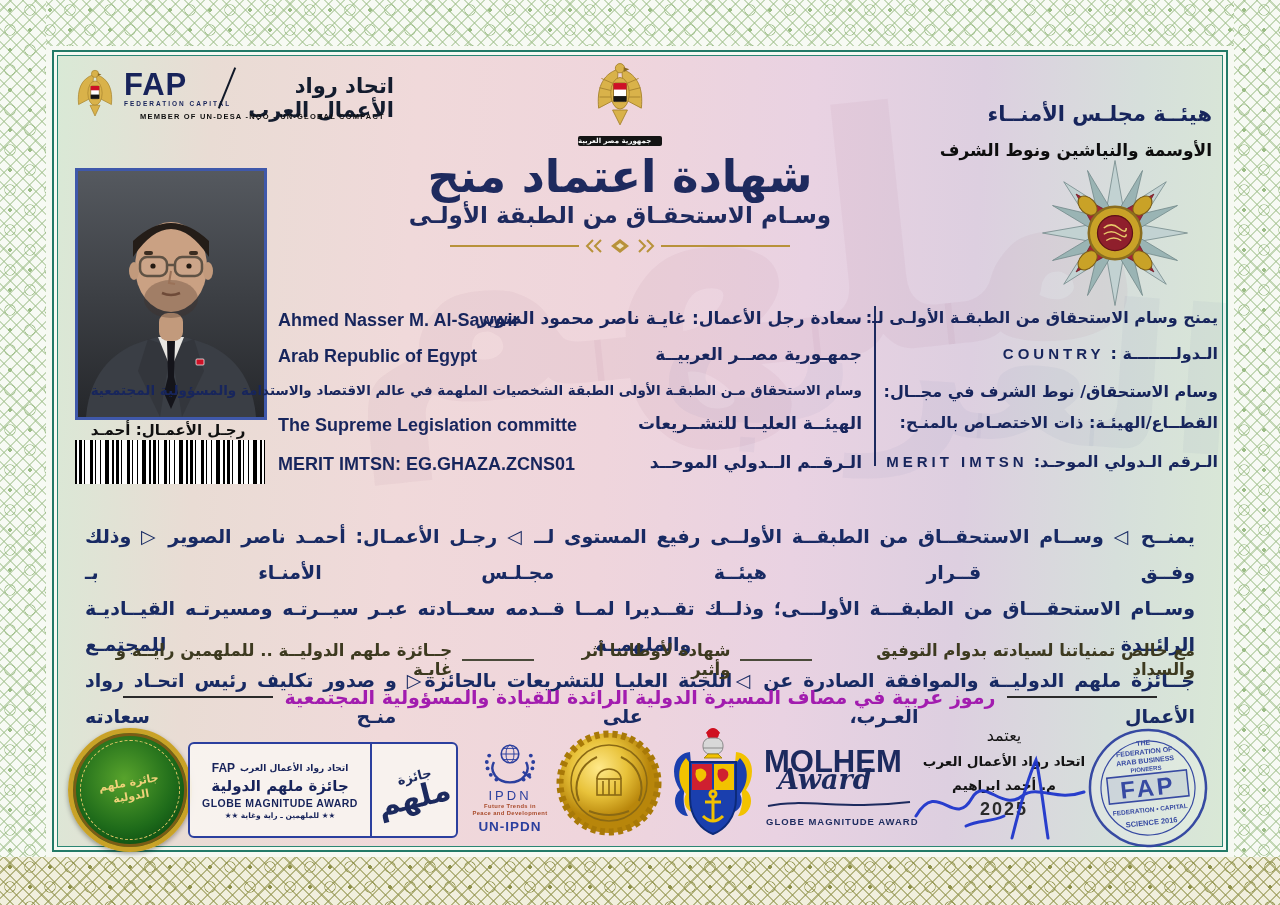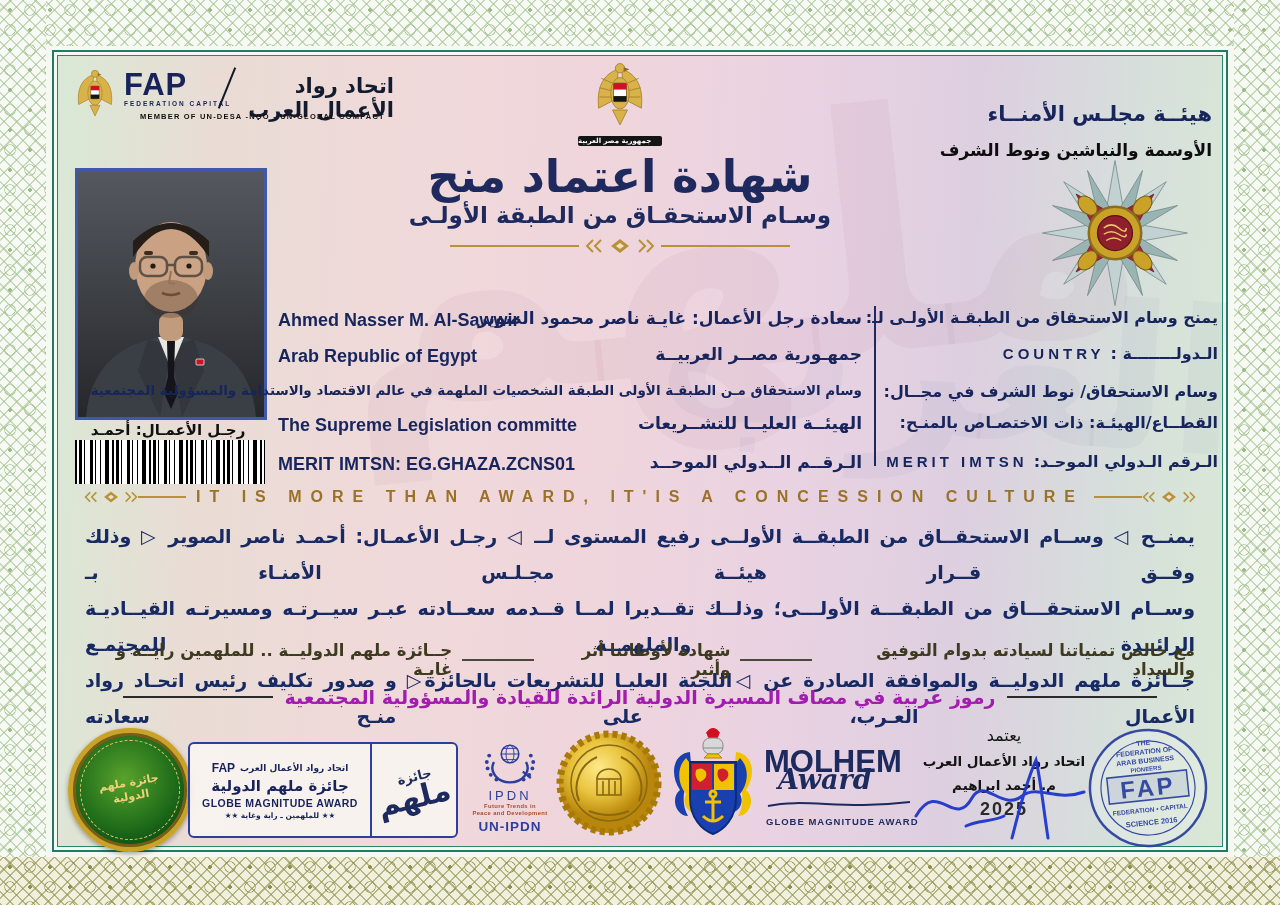--- a/index.html
+++ b/index.html
@@ -304,37 +304,20 @@
         <span class="f-lbl"><span>القطــاع/الهيئـة: ذات الاختصـاص بالمنـح:</span><span class="lat"></span></span>
       </div>
 
       <div class="frow" style="top:152px;">
         <span class="f-en">MERIT IMTSN: EG.GHAZA.ZCNS01</span>
         <span class="f-ar">الـرقــم الــدولي الموحــد</span>
         <span class="f-lbl"><span>الـرقم الـدولي الموحـد:</span><span class="lat">MERIT IMTSN</span></span>
       </div>
     </div>
 
-    <div class="abs gdiv">
-      <svg width="54" height="16" viewBox="0 0 70 16">
-        <path d="M8,2 L2,8 L8,14 M16,2 L10,8 L16,14" stroke="#b8923a" stroke-width="2" fill="none"></path>
-        <path d="M35,1 L44,8 L35,15 L26,8 Z" fill="#b8923a"></path>
-        <path d="M35,5 L39,8 L35,11 L31,8 Z" fill="#efe2c4"></path>
-        <path d="M54,2 L60,8 L54,14 M62,2 L68,8 L62,14" stroke="#b8923a" stroke-width="2" fill="none"></path>
-      </svg>
-      <div class="gline"></div>
-      <div class="gtext">IT IS MORE THAN AWARD, IT'IS A CONCESSION CULTURE</div>
-      <div class="gline"></div>
-      <svg width="54" height="16" viewBox="0 0 70 16" style="transform:scaleX(-1);">
-        <path d="M8,2 L2,8 L8,14 M16,2 L10,8 L16,14" stroke="#b8923a" stroke-width="2" fill="none"></path>
-        <path d="M35,1 L44,8 L35,15 L26,8 Z" fill="#b8923a"></path>
-        <path d="M35,5 L39,8 L35,11 L31,8 Z" fill="#efe2c4"></path>
-        <path d="M54,2 L60,8 L54,14 M62,2 L68,8 L62,14" stroke="#b8923a" stroke-width="2" fill="none"></path>
-      </svg>
-    </div>
 
     <div class="abs para">
       <div>يمنــح ◁ وســام الاستحقــاق من الطبقــة الأولــى رفيع المستوى لــ ◁ رجـل الأعمـال: أحمـد ناصر الصوير ▷ وذلك وفــق قــرار هيئــة مجـلـس الأمنـاء بـ</div>
       <div>وســام الاستحقـــاق من الطبقـــة الأولـــى؛ وذلــك تقــديرا لمــا قــدمه سعــادته عبـر سيــرتـه ومسيرتـه القيــاديـة الرائــدة والملهمــة للمجتمـع</div>
       <div>جــائزة ملهم الدوليــة والموافقة الصادرة عن ◁اللجنة العليـا للتشريعات بالجائزة▷ و صدور تكليف رئيس اتحـاد رواد الأعمال العـرب، على منـح سعادته</div>
     </div>
 
     <div class="abs wishes">
       <span>مع خالص تمنياتنا لسيادته بدوام التوفيق والسداد</span>
       <span class="wdash"></span>

